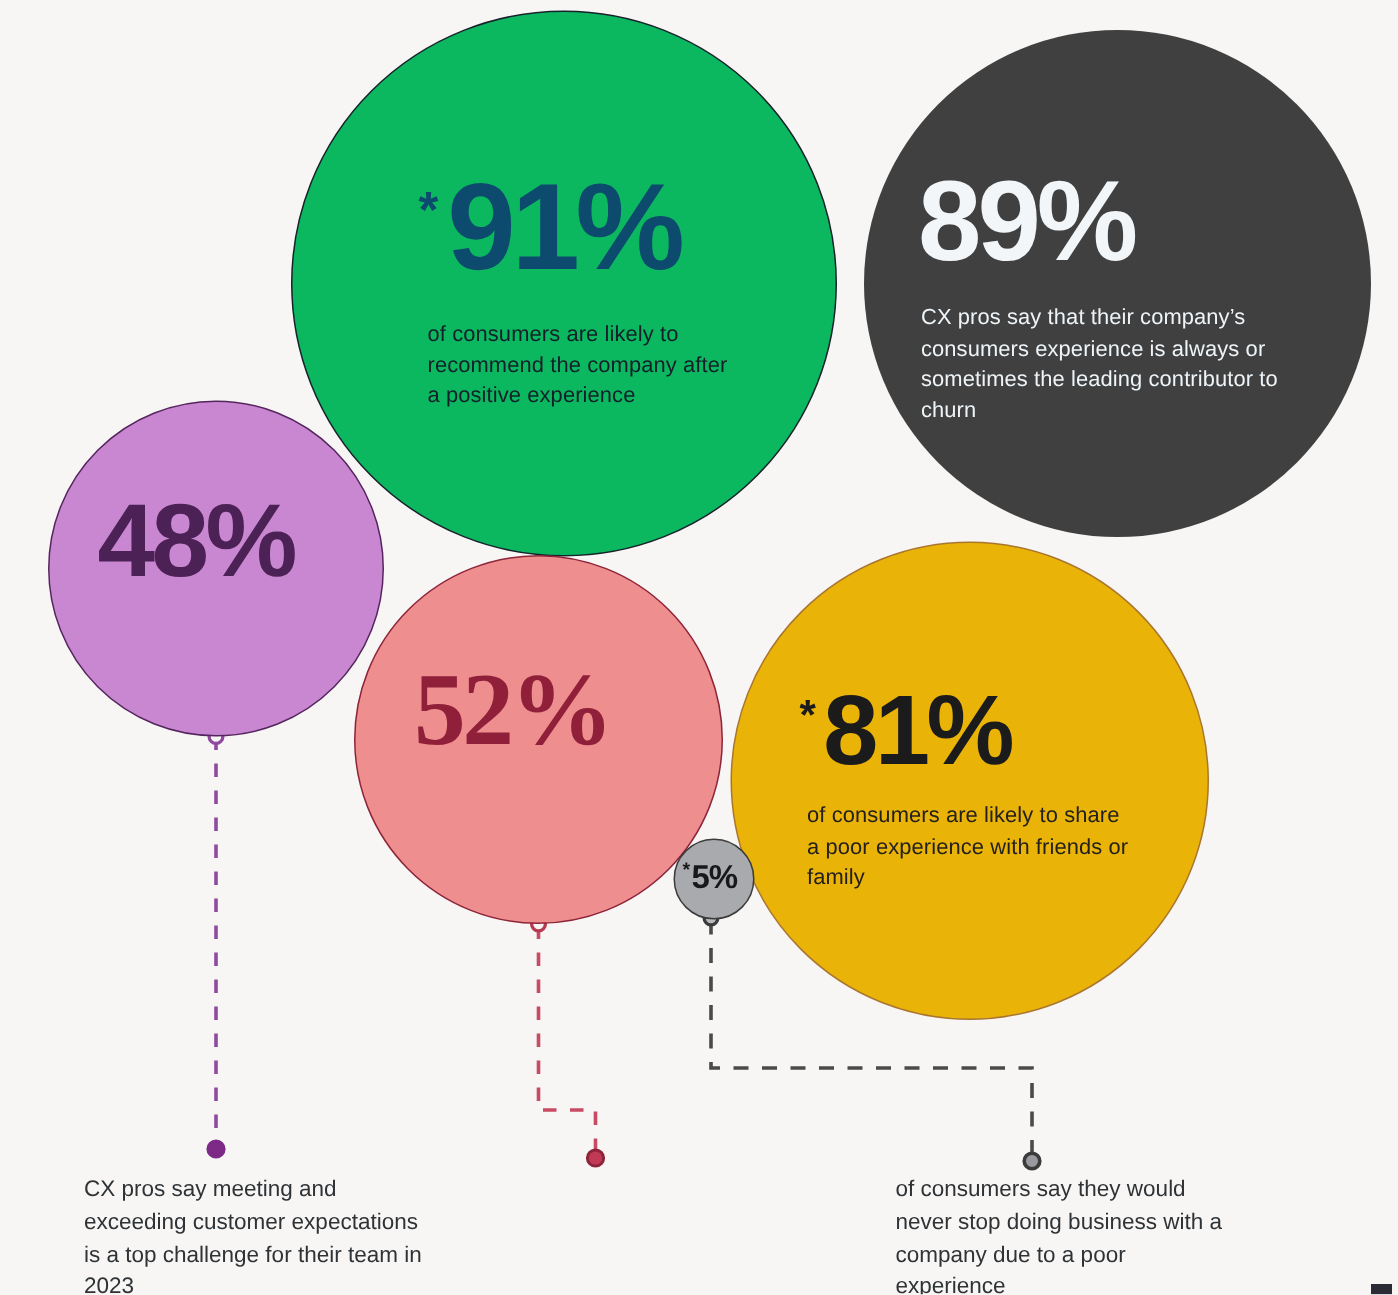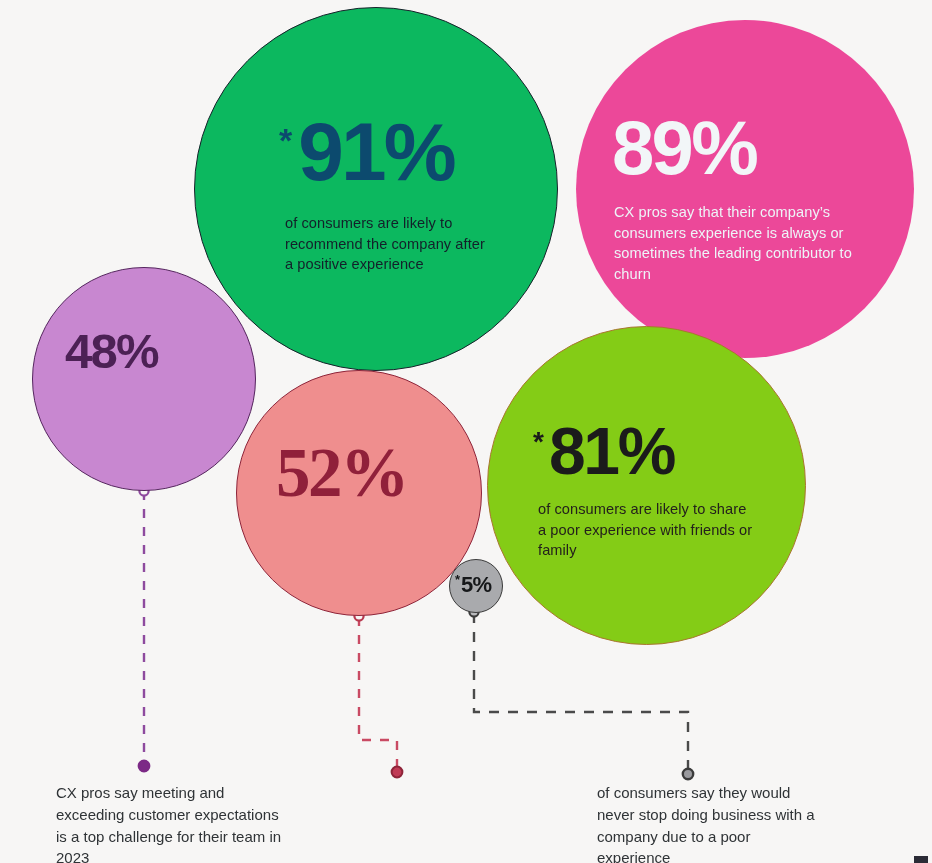--- a/index.html
+++ b/index.html
@@ -81,62 +81,62 @@
   }
   #bubble-green .stat-big .stat-star { font-size: 34px; margin-right: 6px; }
   #bubble-green .stat-desc {
     left: 90px; top: 205px; width: 200px;
     color: #13202a;
   }
 
   
   #bubble-blue {
     left: 576px; top: 20px; width: 338px; height: 338px;
-    background: #ec4899;
+    background: #404040;
   }
   #bubble-blue .stat-big {
     left: 36px; top: 92px;
     font-size: 76px;
     color: #f2f6f8;
   }
   #bubble-blue .stat-desc {
     left: 38px; top: 182px; width: 252px;
     color: #eef4f8;
   }
 
   
   #bubble-purple {
     left: 32px; top: 267px; width: 224px; height: 224px;
     background: #c887d0;
     border: 1.5px solid #55255e;
   }
   #bubble-purple .stat-big {
     left: 32px; top: 60px;
-    font-size: 49px;
+    font-size: 69px;
     color: #4c2155;
     text-align: center;
   }
 
   
   #bubble-pink {
     left: 236px; top: 370px; width: 246px; height: 246px;
     background: #ef8e8e;
     border: 1.5px solid #8e2439;
   }
   #bubble-pink .stat-big {
     left: 39px; top: 70px;
     font-size: 69px;
     color: #90203a;
     font-family: Liberation Serif, serif;
   }
 
   
   #bubble-yellow {
-    left: 487px; top: 326px; width: 319px; height: 319px;
-    background: #84cc16;
+    left: 487px; top: 361px; width: 319px; height: 319px;
+    background: #eab308;
     border: 1.5px solid #a9762f;
   }
   #bubble-yellow .stat-big {
     left: 45px; top: 93px;
     font-size: 66px;
     color: #1b1b1b;
   }
   #bubble-yellow .stat-big .stat-star { font-size: 28px; margin-right: 5px; }
   #bubble-yellow .stat-desc {
     left: 50px; top: 172px; width: 220px;

